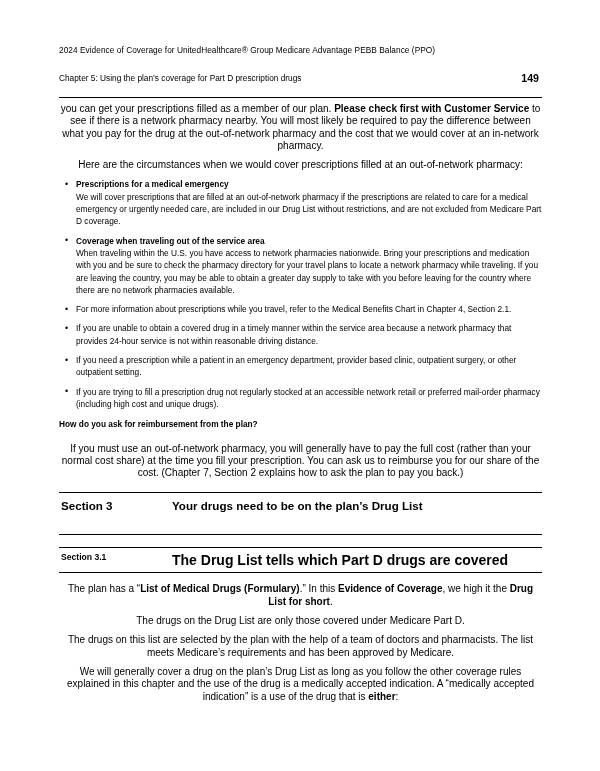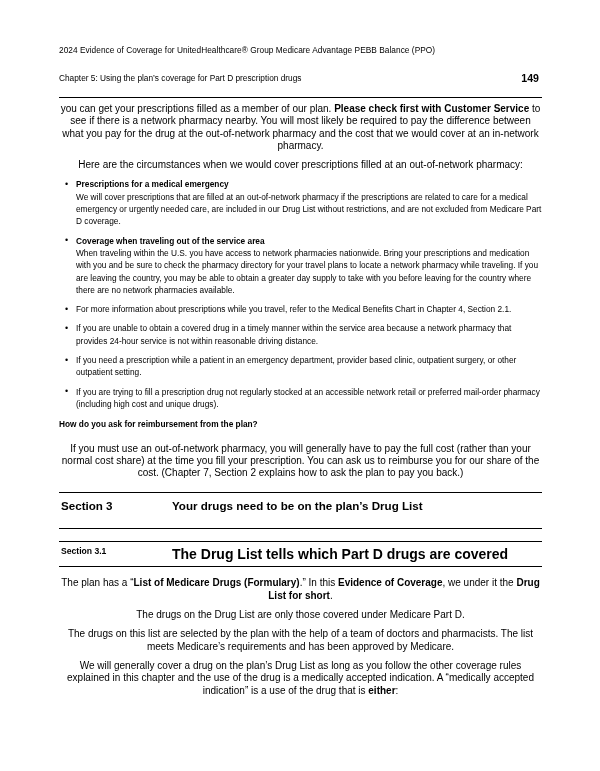--- a/index.html
+++ b/index.html
@@ -94,21 +94,21 @@
     font-weight: bold;
     display: block;
   }
   li .li-body {
     display: block;
   }
   .section-band {
     margin-top: 13px;
     border-top: 1.2px solid #000000;
     border-bottom: 1.2px solid #000000;
-    padding: 6px 0 16px 0;
+    padding: 6px 0 22px 0;
     display: flex;
   }
   .section-band .sec-num {
     width: 111px;
     font-size: 11.6px;
     font-weight: bold;
     padding-left: 2px;
   }
   .section-band .sec-title {
     font-size: 11.6px;
@@ -189,20 +189,20 @@
     <div class="section-band">
       <div class="sec-num">Section 3</div>
       <div class="sec-title">Your drugs need to be on the plan’s Drug List</div>
     </div>
 
     <div class="subsection-band">
       <div class="sub-num">Section 3.1</div>
       <div class="sub-title">The Drug List tells which Part D drugs are covered</div>
     </div>
 
-    <p class="after-band"><span>The plan has a “</span><b>List of Medicare Drugs (Formulary)</b><span>.” In this </span><b>Evidence of Coverage</b><span>, we under it the </span><b>Drug List for short</b><span>.</span></p>
+    <p class="after-band"><span>The plan has a “</span><b>List of Medical Drugs (Formulary)</b><span>.” In this </span><b>Evidence of Coverage</b><span>, we high it the </span><b>Drug List for short</b><span>.</span></p>
 
     <p>The drugs on the Drug List are only those covered under Medicare Part D.</p>
     <p>The drugs on this list are selected by the plan with the help of a team of doctors and pharmacists. The list meets Medicare’s requirements and has been approved by Medicare.</p>
     <p><span>We will generally cover a drug on the plan’s Drug List as long as you follow the other coverage rules explained in this chapter and the use of the drug is a medically accepted indication. A “medically accepted indication” is a use of the drug that is </span><b>either</b><span>:</span></p>
 
   </div>
 </div>
 
 </body></html>

